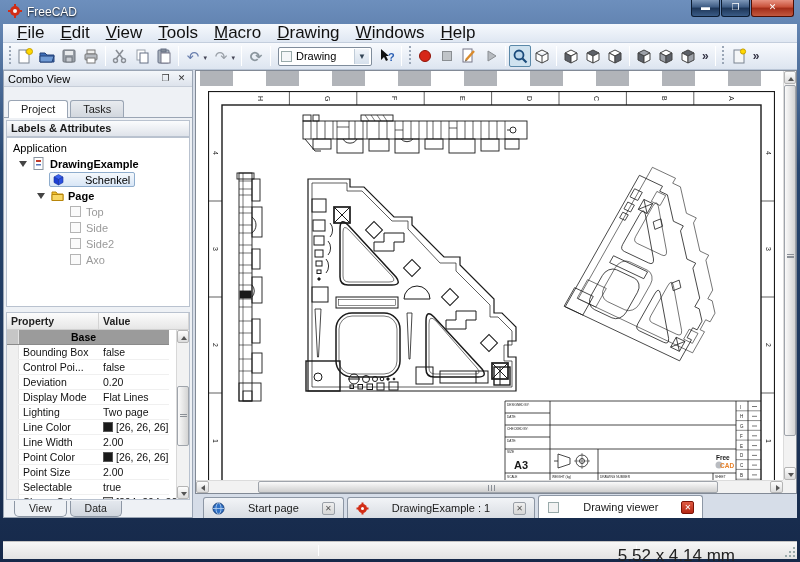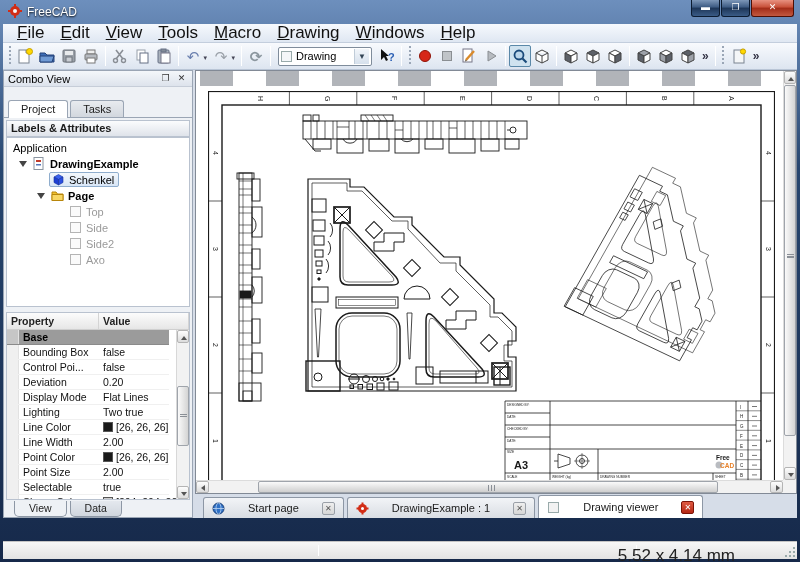--- a/index.html
+++ b/index.html
@@ -38,32 +38,32 @@
   .dtabs{height:20px;display:flex;align-items:flex-end;padding-left:4px;background:#eef1f5;border-bottom:1px solid #9aa5b4;margin-top:12px;}
   .dtab{font-size:11px;padding:2px 12px;border:1px solid #9aa5b4;border-bottom:none;border-radius:3px 3px 0 0;background:linear-gradient(#e8ebef,#d2d7de);margin-right:2px;color:#222;}
   .dtab.active{background:#fff;position:relative;top:1px;padding-bottom:3px;}
   .lahead{height:17px;font-size:11px;font-weight:bold;color:#1a1a1a;background:linear-gradient(#fbfcfd,#dfe3ea);border:1px solid #b9c2cf;margin:2px 2px 0 2px;padding:1px 4px;}
   .tree{height:178px;background:#fff;border:1px solid #b9c2cf;margin:0 2px;padding-top:2px;overflow:hidden;font-size:11px;}
   .trow{height:16px;display:flex;align-items:center;position:relative;}
   .exp{width:0;height:0;border-left:4px solid transparent;border-right:4px solid transparent;border-top:6px solid #444;position:absolute;top:5px;}
   .ticon{width:13px;height:13px;margin-right:4px;flex:none;}
   .bold{font-weight:bold;}
   .gray{color:#9a9a9a;}
-  .sel{background:linear-gradient(#f4f8fc,#d8e6f6);border:1px solid #8fadcd;border-radius:2px;padding:0 4px 0 2px;display:flex;align-items:center;height:15px;}
+  .sel{background:linear-gradient(#f4f8fc,#d8e6f6);border:1px solid #8fadcd;border-radius:2px;padding:0 4px 0 2px;display:flex;align-items:center;height:15px;gap:16px;}
   .splitter{height:5px;}
   
   .pgrid{height:197px;background:#fff;border:1px solid #b9c2cf;margin:0 2px;position:relative;font-size:10.5px;overflow:hidden;}
   .phead{display:flex;height:17px;background:linear-gradient(#fcfcfc,#e6e6e6);border-bottom:1px solid #cfcfcf;}
   .phead div{padding:2px 4px;border-right:1px solid #d4d4d4;font-weight:bold;color:#222;}
   .ph-name{width:92px;}
   .prow{display:flex;height:15px;align-items:center;border-bottom:1px solid #f0f0f0;width:162px;}
   .pgut{width:12px;align-self:stretch;background:#f0f0f0;border-right:1px solid #e2e2e2;flex:none;}
   .pname{width:80px;padding-left:4px;color:#111;flex:none;white-space:nowrap;overflow:hidden;}
   .pval{padding-left:4px;color:#111;display:flex;align-items:center;white-space:nowrap;}
-  .prow.group{background:#9b9b9b;border-bottom:1px solid #8a8a8a;}
+  .prow.group{background:#9b9b9b;border-bottom:1px solid #8a8a8a;gap:48px;}
   .prow.group .pgut{background:#c6c6c6;}
   .prow.group .pname{font-weight:bold;color:#000;}
   .sw{width:10px;height:10px;border:1px solid #555;margin-right:3px;flex:none;}
   .pscroll{position:absolute;right:0;top:17px;bottom:0;width:13px;background:#f2f2f2;border-left:1px solid #d8d8d8;}
   .sbtn{position:absolute;left:0;width:12px;height:13px;background:linear-gradient(#fdfdfd,#dcdcdc);border:1px solid #b4b4b4;border-radius:2px;}
   .tri-u{position:absolute;left:3px;top:5px;width:0;height:0;border-left:3px solid transparent;border-right:3px solid transparent;border-bottom:4px solid #555;}
   .tri-d{position:absolute;left:3px;top:5px;width:0;height:0;border-left:3px solid transparent;border-right:3px solid transparent;border-top:4px solid #555;}
   .tri-l{position:absolute;left:4px;top:3px;width:0;height:0;border-top:3px solid transparent;border-bottom:3px solid transparent;border-right:4px solid #555;}
   .tri-r{position:absolute;left:5px;top:3px;width:0;height:0;border-top:3px solid transparent;border-bottom:3px solid transparent;border-left:4px solid #555;}
   .sthumb{position:absolute;left:0;width:12px;background:linear-gradient(90deg,#fafafa,#d4d4d4);border:1px solid #9fa4ab;border-radius:2px;}
@@ -404,21 +404,21 @@
             <div class="pval">0.20</div>
           </div>
         <div class="prow">
             <div class="pgut"></div>
             <div class="pname">Display Mode</div>
             <div class="pval">Flat Lines</div>
           </div>
         <div class="prow">
             <div class="pgut"></div>
             <div class="pname">Lighting</div>
-            <div class="pval">Two true</div>
+            <div class="pval">Two page</div>
           </div>
         <div class="prow">
             <div class="pgut"></div>
             <div class="pname">Line Color</div>
             <div class="pval">
               <span class="sw" style="background: rgb(26, 26, 26);"></span>
               <span>[26, 26, 26]</span>
             </div>
           </div>
         <div class="prow">

